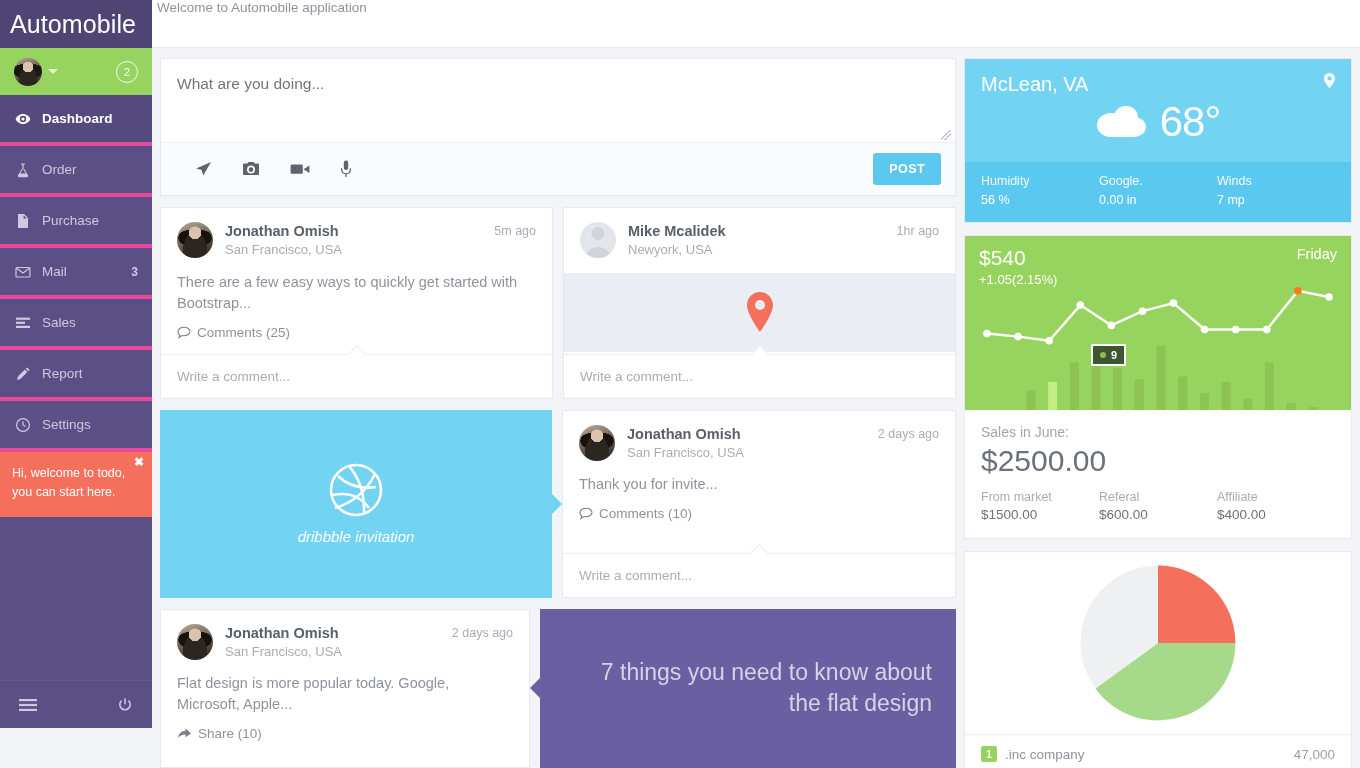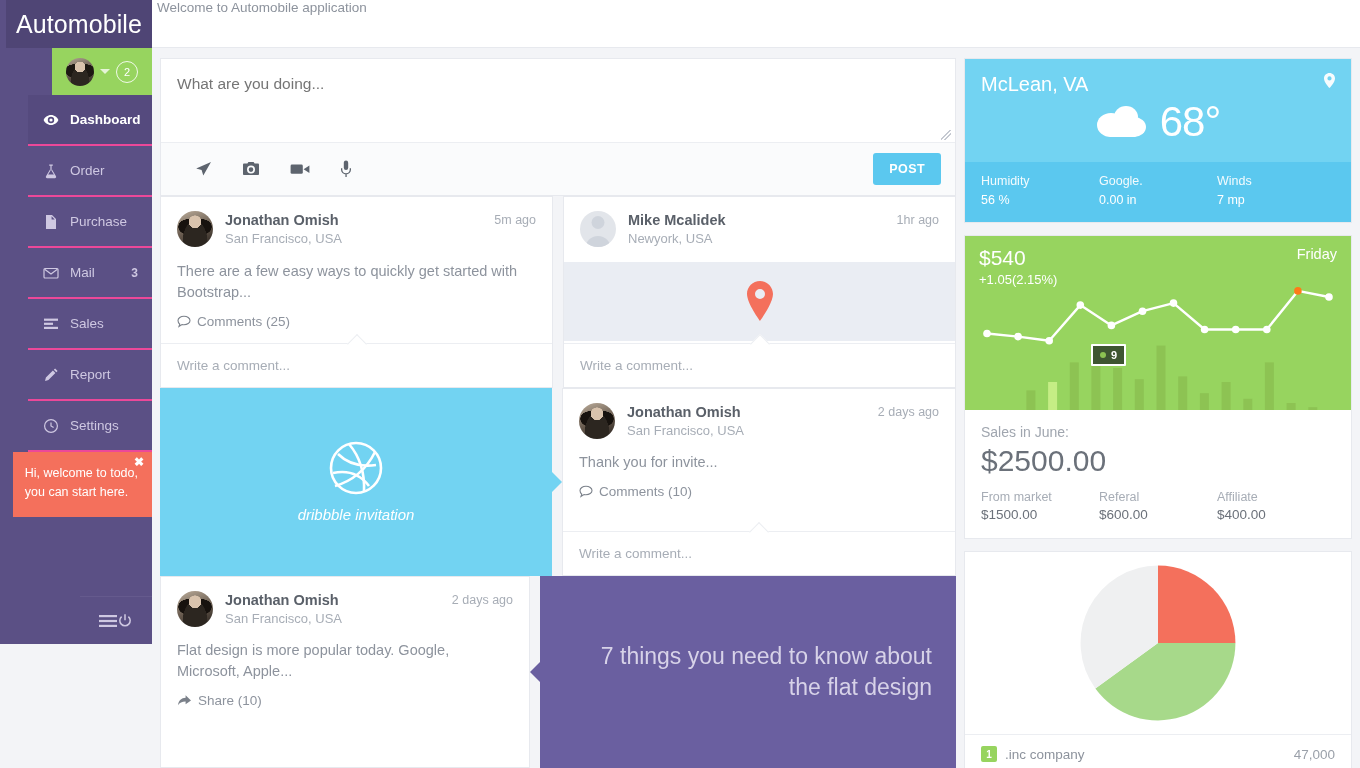--- a/index.html
+++ b/index.html
@@ -9,26 +9,25 @@
     overflow: hidden;
     font-family: "Liberation Sans", sans-serif;
     background: #f3f4f7;
     color: #888f9a;
     font-size: 14px;
   }
   body { display: flex; }
 
   
   .sidebar {
-    width: 152px; height: 644px;
+    width: 152px; height: 728px;
     background: #5b5085;
     display: flex; flex-direction: column;
     flex: 0 0 152px;
     position: relative;
-    align-items: flex-end;
   }
   .brand {
     height: 48px;
     display: flex; align-items: center;
     padding: 0 10px;
     background: #4f4575;
     color: #ffffff;
     font-size: 25px;
     letter-spacing: .1px;
     font-weight: 400;
@@ -67,21 +66,21 @@
     display: flex; align-items: center; justify-content: center;
   }
   .nav { display: flex; flex-direction: column; }
   .nav-item {
     height: 51px;
     display: flex; align-items: center;
     padding: 0 0 0 15px;
     gap: 11px;
     color: #cfc8e2;
     font-size: 13.5px;
-    border-bottom: 2px solid #ec4899;
+    border-bottom: 4px solid #ec4899;
     cursor: pointer;
     position: relative;
   }
   .nav-item.active {
     background: #554a7e;
     color: #ffffff;
     font-weight: bold;
   }
   .nav-item .nav-ico {
     width: 16px; display: inline-flex; justify-content: center; align-items: center;
@@ -123,21 +122,21 @@
     padding: 0 5px;
     color: #8d939d; font-size: 13.5px;
     flex: 0 0 48px;
   }
   .content {
     flex: 1 1 auto; display: flex;
     padding: 10px 8px 0 8px;
     gap: 8px;
     min-height: 0;
   }
-  .col-feed { flex: 1 1 auto; min-width: 0; display: flex; flex-direction: column; gap: 0; }
+  .col-feed { flex: 1 1 auto; min-width: 0; display: flex; flex-direction: column; gap: 11px; }
   .col-side { flex: 0 0 388px; width: 388px; display: flex; flex-direction: column; gap: 12px; }
 
   
   .composer { background: #fff; border: 1px solid #e7e9ee; }
   .composer-input {
     width: 100%;
     border: 0; outline: none; resize: none;
     padding: 16px 16px 10px 16px;
     font-family: inherit; font-size: 15.5px; color: #8d939d;
     height: 73px; display: block;

